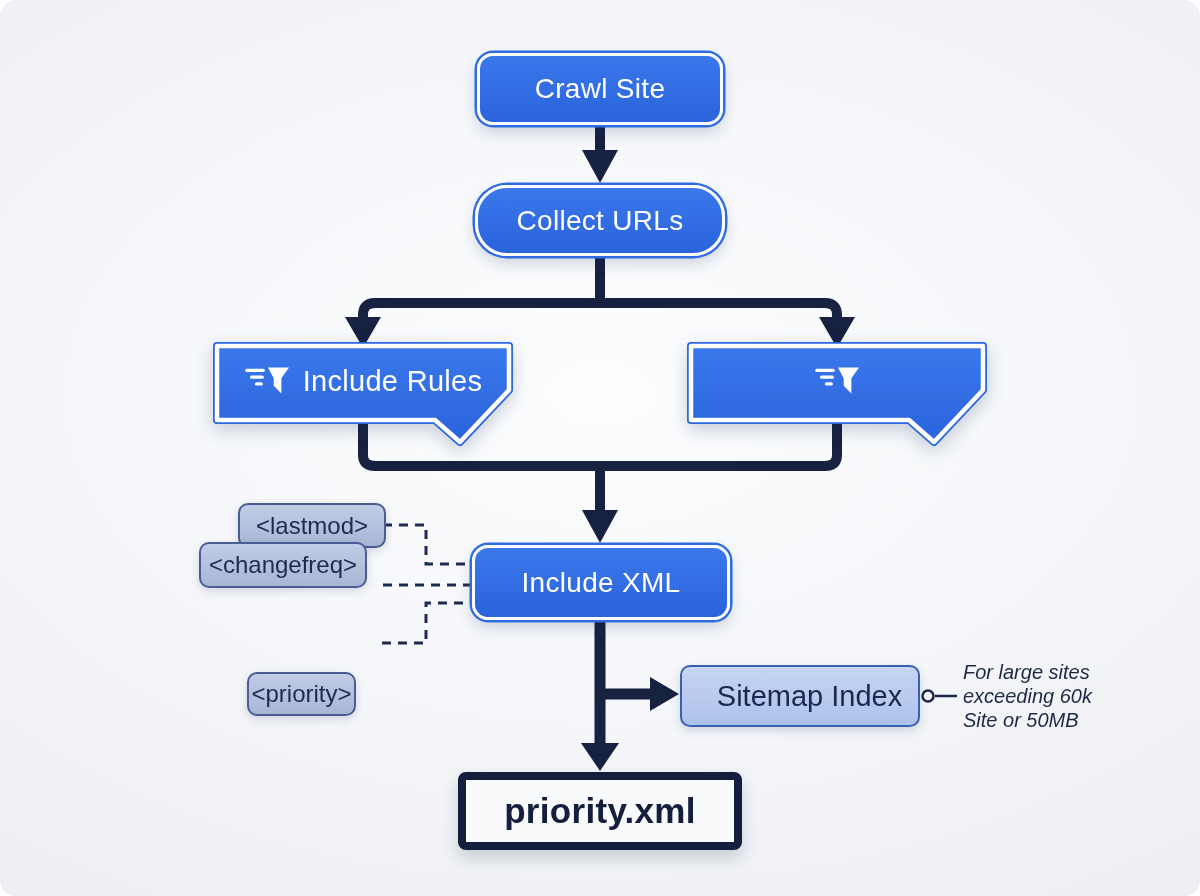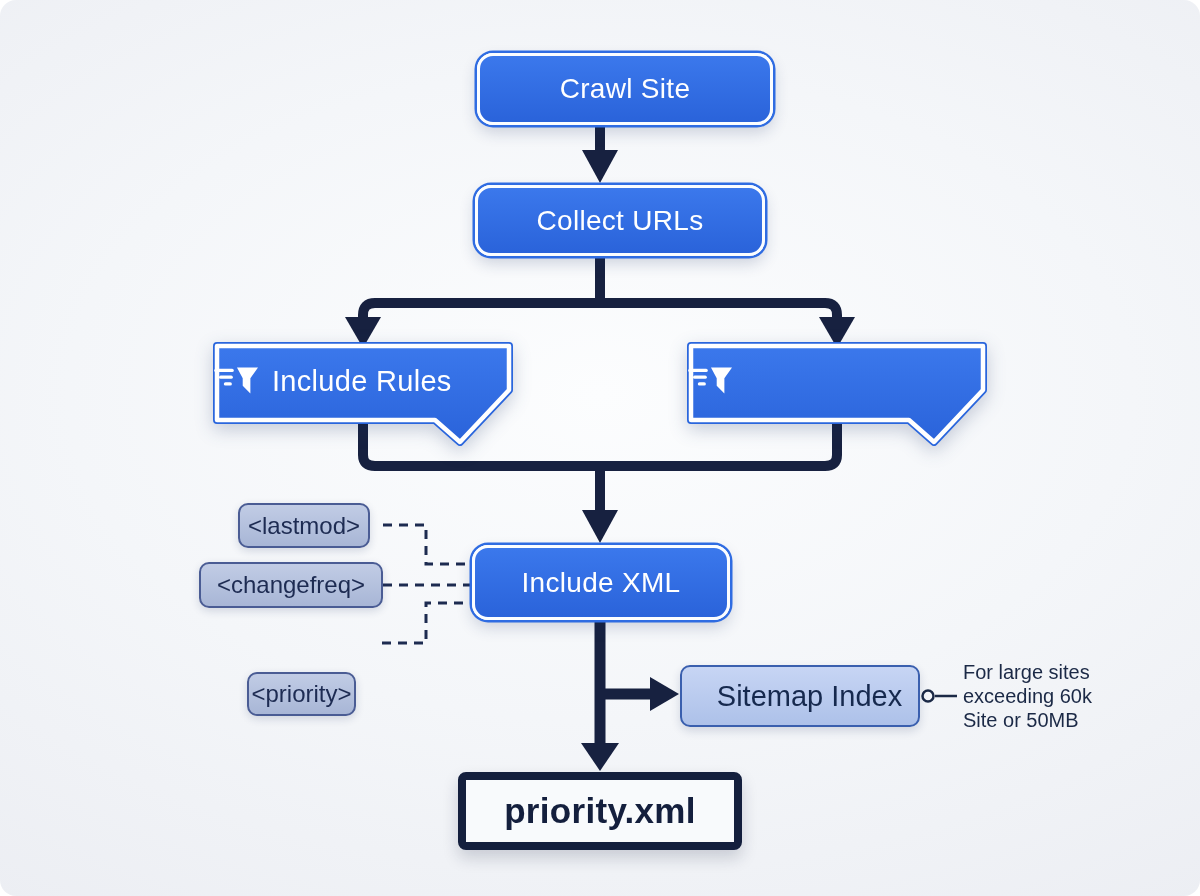--- a/index.html
+++ b/index.html
@@ -6,29 +6,29 @@
   .page{position:relative;width:1200px;height:896px;overflow:hidden;border-radius:16px;
         background:radial-gradient(85% 70% at 50% 44%, #fcfdfe 0%, #f4f6f9 52%, #eceef3 100%);}
   svg{display:block;}
   .wires{position:absolute;left:0;top:0;z-index:1;}
   .node{position:absolute;z-index:2;box-sizing:border-box;display:flex;align-items:center;justify-content:center;}
   .proc{background:linear-gradient(180deg,#3b78ec,#2a63da);border:3px solid #fbfdff;border-radius:16px;
         box-shadow:0 0 0 2.5px #2f6ce2, 0 7px 16px rgba(25,45,95,.20);
         color:#ffffff;font-size:28px;font-weight:500;letter-spacing:.3px;}
   .banner{z-index:2;position:absolute;width:300px;height:108px;filter:drop-shadow(0 6px 9px rgba(25,45,95,.22));}
   .banner-inner{position:absolute;left:0;top:0;width:300px;height:78px;display:flex;align-items:center;
-        gap:13px;color:#ffffff;font-size:29px;font-weight:500;letter-spacing:.3px;}
+        justify-content:center;gap:13px;color:#ffffff;font-size:29px;font-weight:500;letter-spacing:.3px;}
   .chip{background:linear-gradient(180deg,#c1cce5,#a8b6d6);border:2px solid #4a5c94;border-radius:10px;
         color:#1d2b52;font-size:24px;font-weight:500;box-shadow:0 3px 8px rgba(25,45,95,.16);}
   .index-box{background:linear-gradient(180deg,#c7d5f4,#adc1e9);border:2.5px solid #3a5fae;border-radius:10px;
         color:#16294e;font-size:29px;font-weight:400;box-shadow:0 4px 10px rgba(25,45,95,.16);padding-left:19px;}
   .out-box{background:#f8fafc;border:8px solid #141f3d;border-radius:8px;color:#141f3d;
         font-size:35px;font-weight:700;letter-spacing:.3px;box-shadow:0 8px 16px rgba(20,31,61,.18);}
   .annotation{position:absolute;left:963px;top:660px;width:170px;z-index:2;color:#1b2946;
-        font-size:20px;line-height:24px;font-weight:500;}
+        font-size:20px;line-height:24px;font-weight:500;font-style:italic;}
 </style>
 </head>
 <body>
 
 <div class="page">
 
   <svg class="wires" width="1200" height="896" viewBox="0 0 1200 896">
     <defs>
       <linearGradient id="blueGrad" x1="0" y1="0" x2="0" y2="1">
         <stop offset="0" stop-color="#3b78ec"></stop>
@@ -54,25 +54,25 @@
       <path d="M383,525 H426 V564 H470"></path>
       <path d="M383,585 H470"></path>
       <path d="M382,643 H426 V603 H470"></path>
     </g>
     <g>
       <path d="M935,696 H957" stroke="#1b2946" stroke-width="2.5" fill="none"></path>
       <circle cx="928" cy="696" r="5.5" fill="#f4f6fa" stroke="#1b2946" stroke-width="2.5"></circle>
     </g>
   </svg>
 
-  <div class="node proc" style="left:477px;top:53px;width:296px;height:72px;">
+  <div class="node proc" style="left:477px;top:53px;width:246px;height:72px;">
     <span>Crawl Site</span>
   </div>
 
-  <div class="node proc" style="left:475px;top:185px;width:290px;height:71px;">
+  <div class="node proc" style="left:475px;top:185px;width:250px;height:71px;border-radius:32px;">
     <span>Collect URLs</span>
   </div>
 
   <div class="banner" style="left:213px;top:342px;">
     <svg width="300" height="108" viewBox="0 0 300 108">
       <path d="M4,4 H296 V48 L247,100 L222,78 H4 Z" fill="none" stroke="#2a66dd" stroke-width="8" stroke-linejoin="round"></path>
       <path d="M4,4 H296 V48 L247,100 L222,78 H4 Z" fill="url(#blueGrad)" stroke="#ffffff" stroke-width="4.5" stroke-linejoin="round"></path>
     </svg>
     <div class="banner-inner">
       <svg width="46" height="36" viewBox="0 0 48 36">
@@ -97,24 +97,24 @@
         <g stroke="#ffffff" stroke-width="3.4" stroke-linecap="round">
           <path d="M3,7 H20"></path>
             <path d="M8,14 H19"></path>
             <path d="M13,21 H18"></path>
         </g>
         <path d="M25,4 H47 L39,15 V31 L31,23 V15 Z" fill="#ffffff"></path>
       </svg>
     </div>
   </div>
 
-  <div class="node chip" style="left:238px;top:503px;width:132px;height:45px;">
+  <div class="node chip" style="left:238px;top:503px;width:148px;height:45px;">
     <span>&lt;lastmod&gt;</span>
   </div>
-  <div class="node chip" style="left:199px;top:562px;width:184px;height:46px;">
+  <div class="node chip" style="left:199px;top:542px;width:168px;height:46px;">
     <span>&lt;changefreq&gt;</span>
   </div>
   <div class="node chip" style="left:247px;top:658px;width:109px;height:44px;margin-top:14px;">
     <span>&lt;priority&gt;</span>
   </div>
 
   <div class="node proc" style="left:472px;top:545px;width:258px;height:75px;">
     <span>Include XML</span>
   </div>
 

